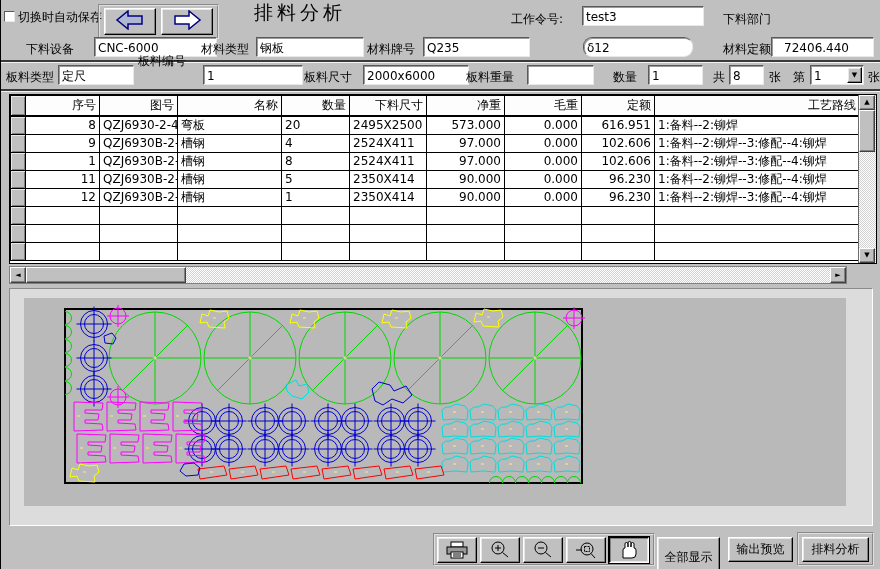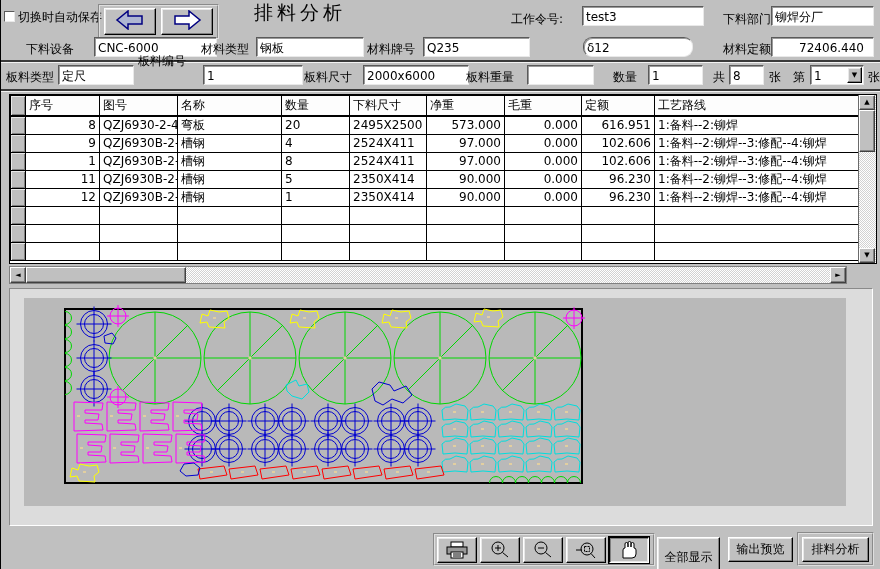--- a/index.html
+++ b/index.html
@@ -8,21 +8,21 @@
     font-family:"DejaVu Sans","Liberation Sans",sans-serif;font-size:12px;color:#000;
     overflow:hidden;border-left:1px solid #000;box-sizing:border-box;
   }
   .lbl{position:absolute;white-space:nowrap;line-height:14px;}
   .field{
     position:absolute;background:#fff;height:20px;line-height:20px;
     border:1px solid;border-color:#5a5a5a #e9e9e9 #e9e9e9 #5a5a5a;
     box-shadow:inset 1px 1px 0 #9a9a9a;
     padding:0 3px;white-space:nowrap;overflow:hidden;box-sizing:border-box;
   }
-  .field.right{text-align:right;padding-right:9px;}
+  .field.right{text-align:right;padding-right:24px;}
   .btn{
     position:absolute;background:#c0c0c0;
     border:1px solid;border-color:#fff #000 #000 #fff;
     box-shadow:inset -1px -1px 0 #808080,inset 1px 1px 0 #e8e8e8;
     display:flex;align-items:center;justify-content:center;
     font-size:12px;box-sizing:border-box;cursor:default;white-space:nowrap;
   }
   .btn.pressed{
     border-color:#000 #fff #fff #000;
     box-shadow:inset 1px 1px 0 #808080,inset -1px -1px 0 #e8e8e8;
@@ -37,21 +37,21 @@
   
   .table-wrap{
     position:absolute;left:8px;top:94px;width:868px;height:170px;
     background:#fff;border:1px solid #000;overflow:hidden;box-sizing:border-box;
   }
   table.grid{border-collapse:collapse;table-layout:fixed;width:849px;font-size:12px;}
   table.grid th,table.grid td{
     border:1px solid #000;height:18px;padding:0 3px;overflow:hidden;
     white-space:nowrap;font-weight:normal;box-sizing:border-box;
   }
-  table.grid th{height:20px;text-align:left;border-bottom:2px solid #000;background:#fdfdfd;}
+  table.grid th{height:20px;text-align:right;border-bottom:2px solid #000;background:#fdfdfd;}
   table.grid td.marker,table.grid th.marker{
     background:#c0c0c0;box-shadow:inset 1px 1px 0 #e8e8e8,inset -1px -1px 0 #808080;
   }
   .num{text-align:right;} .txt{text-align:left;}
   
   .dither{background:repeating-conic-gradient(#ffffff 0 25%,#d2d2d2 0 50%) 0 0/2px 2px;}
   .sb-btn{
     background:#c0c0c0;border:1px solid;border-color:#fff #404040 #404040 #fff;
     box-shadow:inset -1px -1px 0 #808080;
     display:flex;align-items:center;justify-content:center;
@@ -95,21 +95,20 @@
         <polygon points="3,6 17,6 17,1 28,10 17,19 17,14 3,14" fill="#ffffff" stroke="#000080" stroke-width="1.5"></polygon>
       </svg>
     </span>
   </div>
 
   <div class="lbl" style="left:253px;top:5px;font-size:19px;letter-spacing:4px;">排料分析</div>
 
   <div class="lbl" style="left:510px;top:12px;">工作令号:</div>
   <div class="field" style="left:581px;top:6px;width:122px;">test3</div>
   <div class="lbl" style="left:722px;top:12px;">下料部门</div>
-  <div class="field" style="left:770px;top:6px;width:103px;">铆焊分厂</div>
 
   <div class="lbl" style="left:25px;top:42px;">下料设备</div>
   <div class="field" style="left:93px;top:37px;width:123px;">CNC-6000</div>
   <div class="lbl" style="left:200px;top:42px;">材料类型</div>
   <div class="field" style="left:255px;top:37px;width:108px;">钢板</div>
   <div class="lbl" style="left:366px;top:42px;">材料牌号</div>
   <div class="field" style="left:422px;top:37px;width:107px;">Q235</div>
   <div class="lbl" style="left:536px;top:42px;margin-top:27px;">材料规格</div>
   <div class="field" style="left:582px;top:37px;width:110px;border-radius:9px;">δ12</div>
   <div class="lbl" style="left:722px;top:42px;">材料定额</div>

